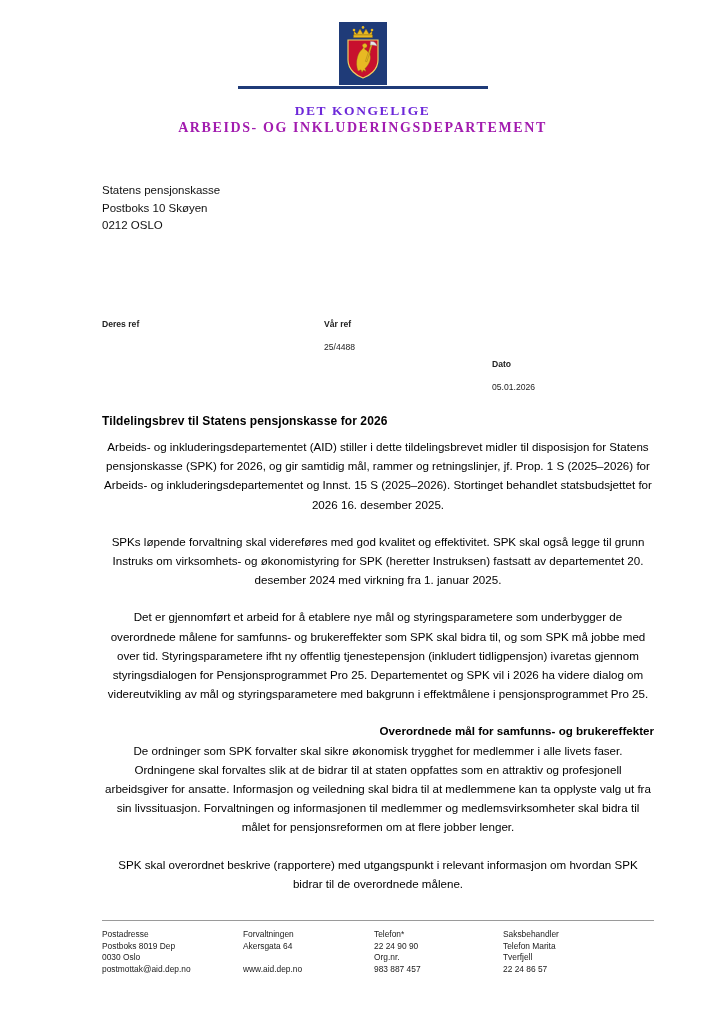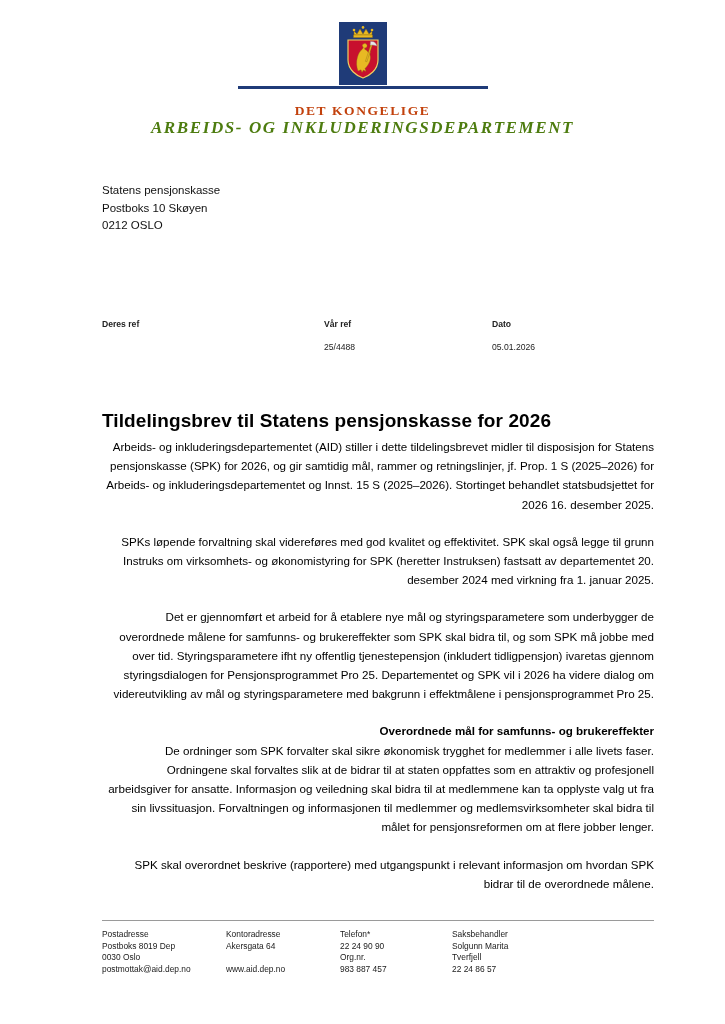--- a/index.html
+++ b/index.html
@@ -57,31 +57,30 @@
   .crest svg { display: block; }
 
   .dept-lines {
     margin-top: 8px;
   }
   .dept-line1 {
     font-family: "Liberation Serif", serif;
     font-weight: bold;
     font-size: 13.5px;
     letter-spacing: 1.6px;
-    color: #c2410c;
+    color: #6d28d9;
     line-height: 17px;
   }
   .dept-line2 {
     font-family: "Liberation Serif", serif;
     font-weight: bold;
-    font-size: 17px;
+    font-size: 14px;
     letter-spacing: 1.6px;
-    color: #4d7c0f;
+    color: #a21caf;
     line-height: 17px;
-    font-style: italic;
   }
 
   
   .address {
     position: absolute;
     left: 102px;
     top: 182px;
     font-size: 11.5px;
     line-height: 17.5px;
     color: #111;
@@ -93,43 +92,43 @@
     left: 102px;
     top: 318px;
     width: 530px;
     display: flex;
     font-size: 8.6px;
     color: #222;
   }
   .refcol { }
   .refcol.c1 { width: 222px; }
   .refcol.c2 { width: 168px; }
-  .refcol.c3 { width: 140px; }
+  .refcol.c3 { width: 140px; margin-top: 40px; }
   .ref-label { line-height: 13px; font-weight: bold; }
   .ref-value { line-height: 13px; margin-top: 10px; }
 
   
   .body {
     position: absolute;
     left: 102px;
     top: 412px;
     width: 552px;
   }
   h1.doc-title {
-    font-size: 19px;
+    font-size: 12px;
     font-weight: bold;
     margin: 0 0 7px 0;
     line-height: 18px;
     letter-spacing: 0.1px;
   }
   p.para {
     font-size: 11.6px;
     line-height: 19.2px;
     margin: 0 0 18px 0;
-    text-align: right;
+    text-align: center;
   }
   p.para.tight { margin-bottom: 14px; }
 
   .numbered {
     font-size: 11.4px;
     font-weight: bold;
     margin: 22px 0 24px 0;
     padding-left: 25px;
     line-height: 16px;
     letter-spacing: 0.1px;
@@ -158,20 +157,21 @@
     width: 552px;
     height: 1px;
     background: #9a9a9a;
     margin-bottom: 8px;
   }
   .footer-cols {
     display: flex;
     font-size: 8.4px;
     line-height: 11.6px;
     color: #1a1a1a;
+    gap: 17px;
   }
   .fcol { }
   .fcol.f1 { width: 124px; }
   .fcol.f2 { width: 114px; }
   .fcol.f3 { width: 112px; }
   .fcol.f4 { width: 103px; }
   .fcol.f5 { width: 99px; }
   .fline { white-space: nowrap; }
   .fline.blank { visibility: hidden; }
 </style>
@@ -261,37 +261,37 @@
     <div class="footer-cols">
 
       <div class="fcol f1">
         <div class="fline">Postadresse</div>
         <div class="fline">Postboks 8019 Dep</div>
         <div class="fline">0030 Oslo</div>
         <div class="fline">postmottak@aid.dep.no</div>
       </div>
 
       <div class="fcol f2">
-        <div class="fline">Kontoradresse</div>
+        <div class="fline">Forvaltningen</div>
         <div class="fline">Akersgata 64</div>
         <div class="fline blank">&nbsp;</div>
         <div class="fline">www.aid.dep.no</div>
       </div>
 
       <div class="fcol f3">
         <div class="fline">Telefon*</div>
         <div class="fline">22 24 90 90</div>
         <div class="fline">Org.nr.</div>
         <div class="fline">983 887 457</div>
       </div>
 
 
       <div class="fcol f5">
         <div class="fline">Saksbehandler</div>
-        <div class="fline">Solgunn Marita</div>
+        <div class="fline">Telefon Marita</div>
         <div class="fline">Tverfjell</div>
         <div class="fline">22 24 86 57</div>
       </div>
 
     </div>
   </div>
 
 </div>
 
 </body></html>

